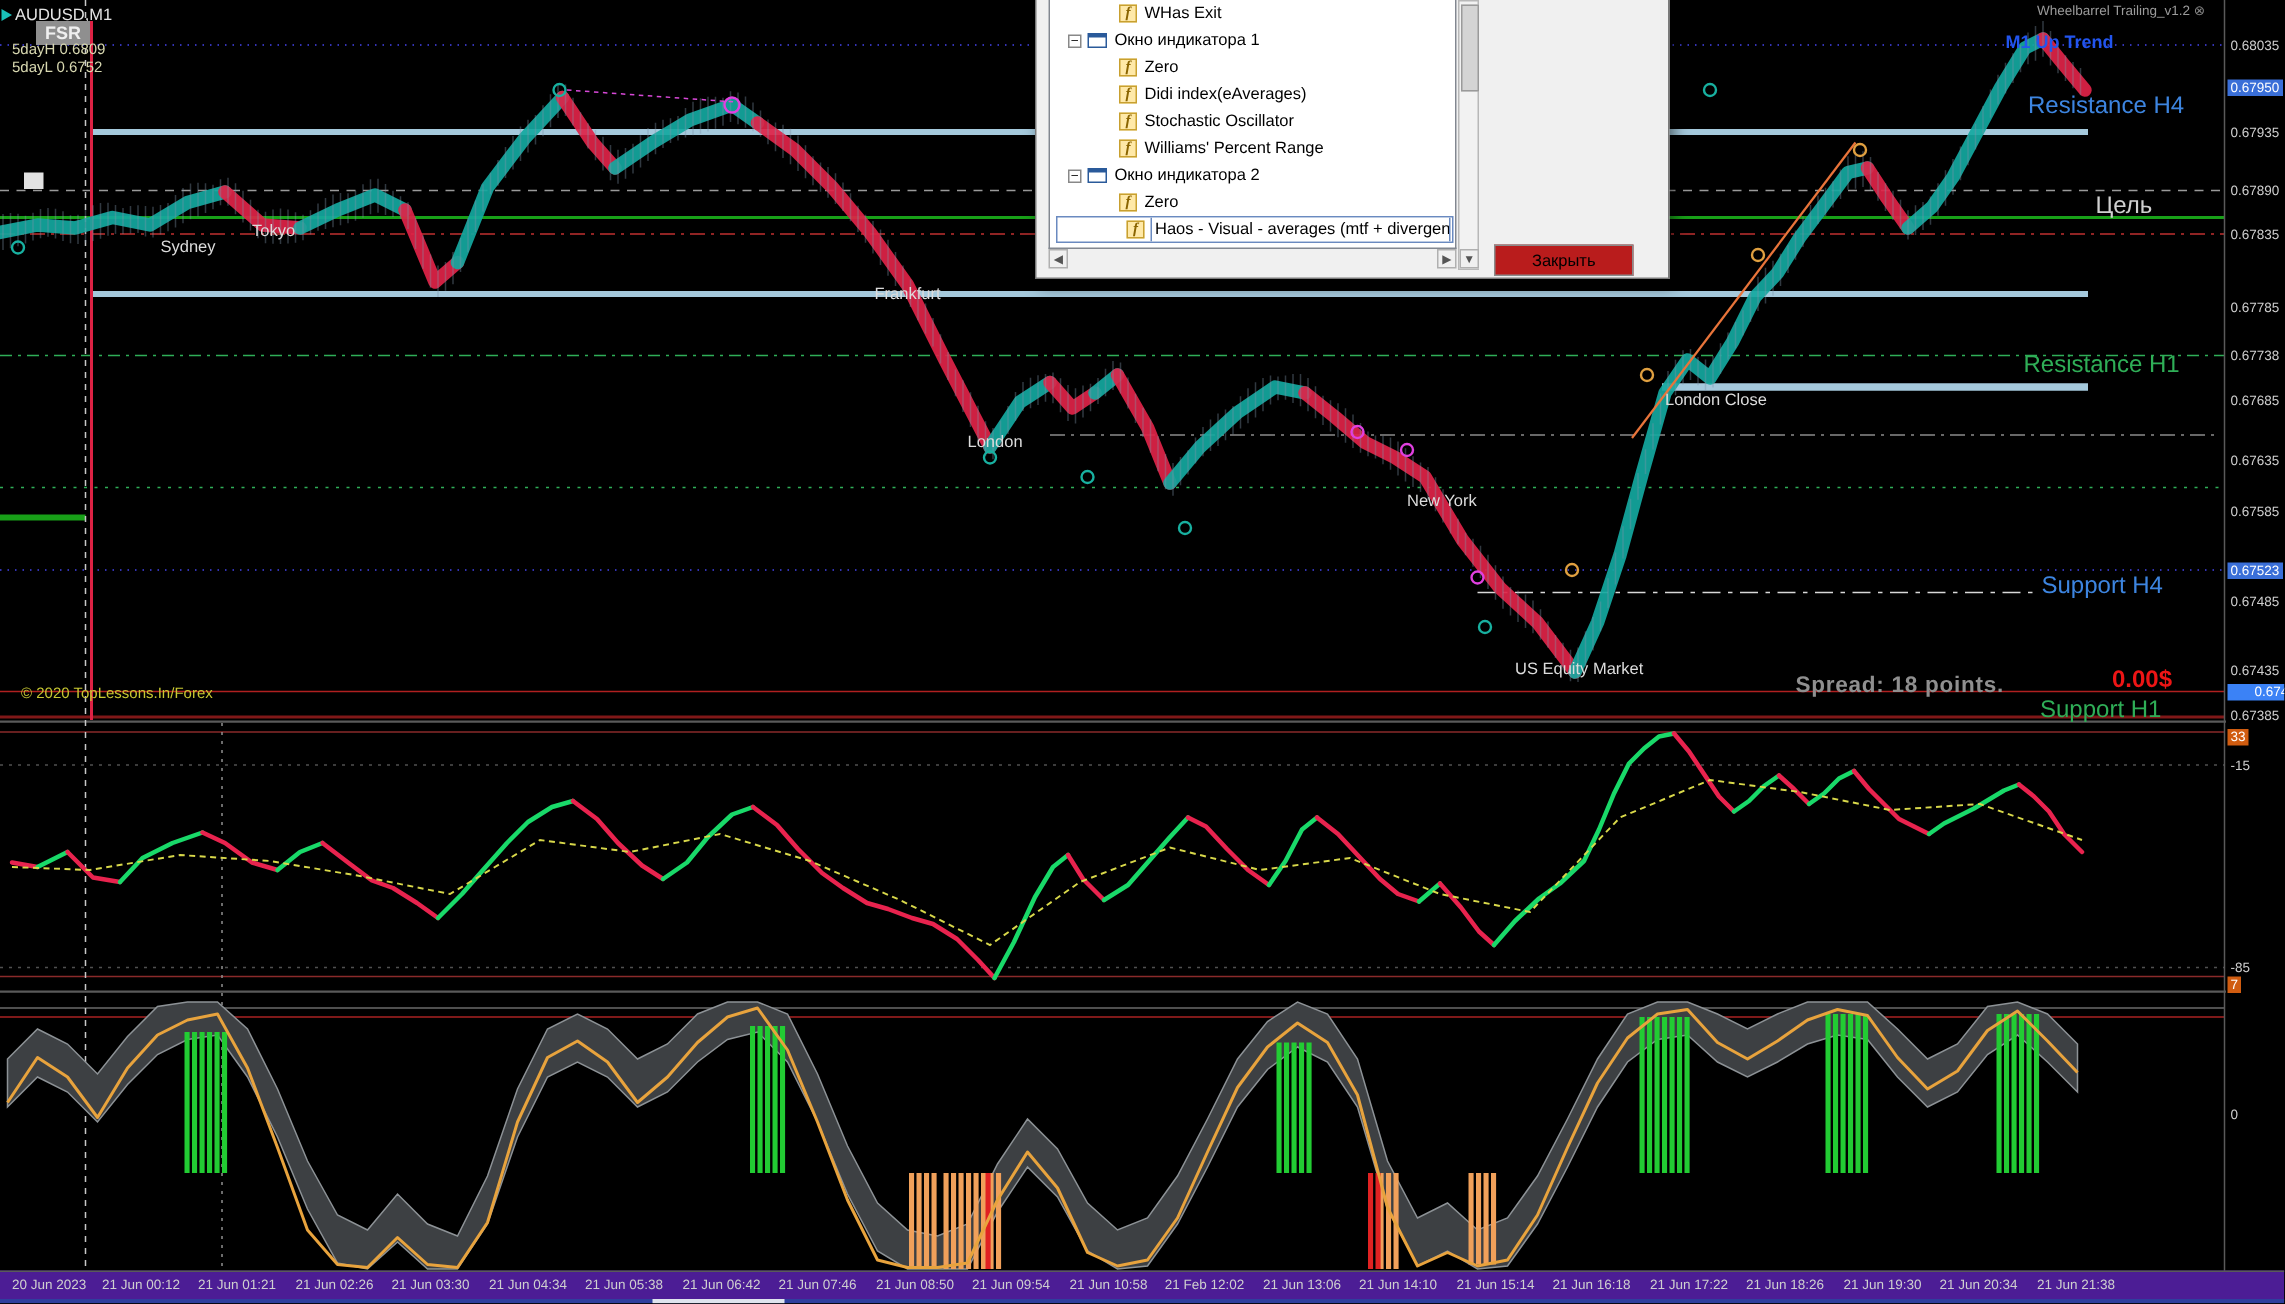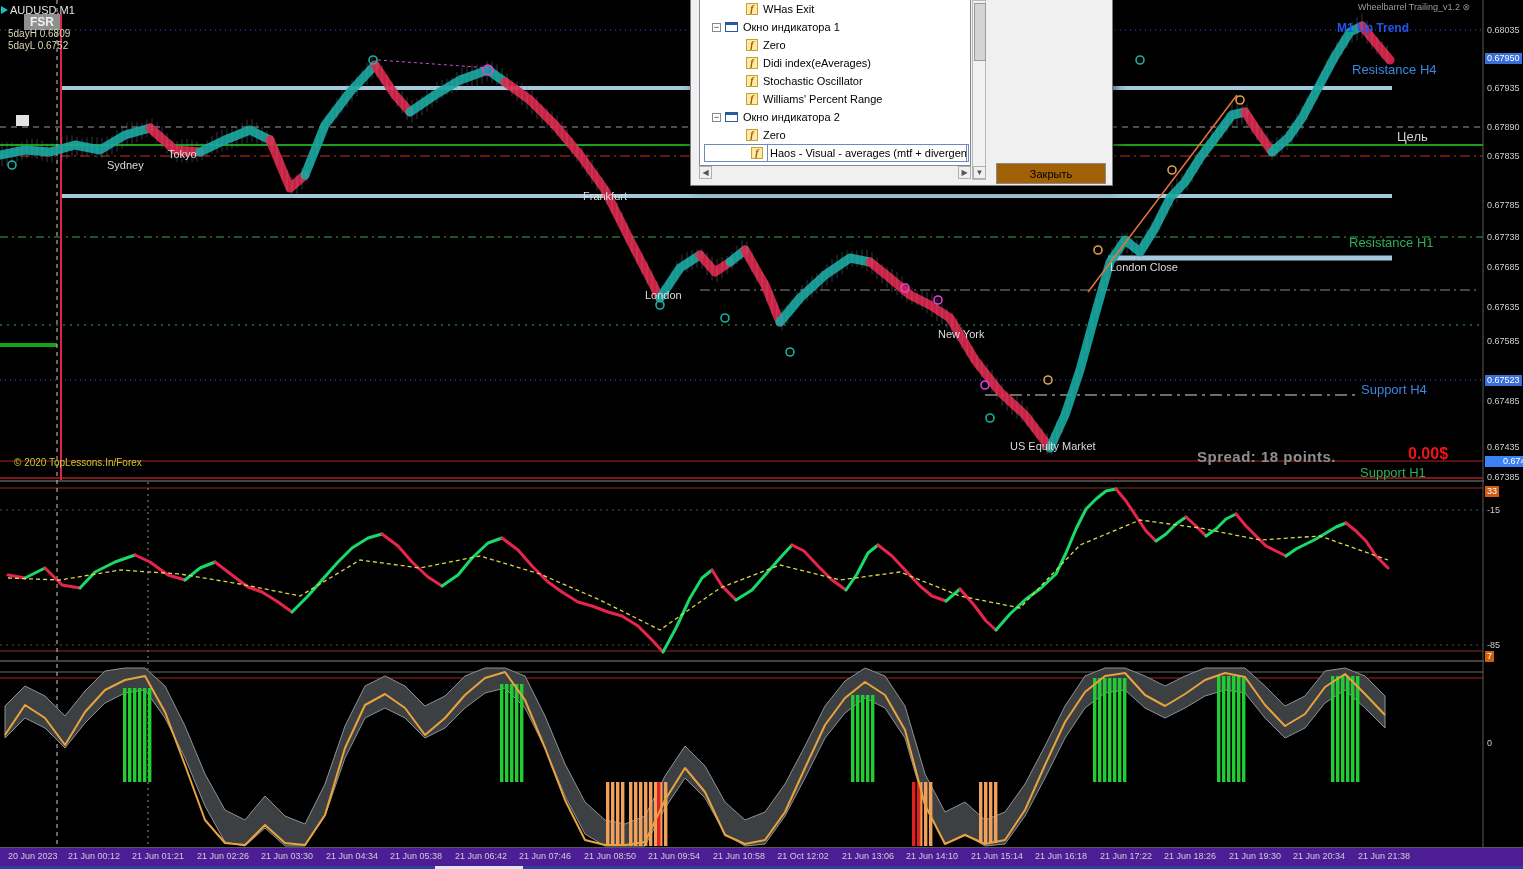--- a/index.html
+++ b/index.html
@@ -2,21 +2,21 @@
 <html><head>
 <meta charset="utf-8">
 <style>
   html,body{margin:0;padding:0;background:#000;}
   #stage{position:relative;width:1523px;height:869px;background:#000;overflow:hidden;
          font-family:"Liberation Sans",sans-serif;}
   #cv{position:absolute;left:0;top:0;z-index:1;}
   #overlay{position:absolute;left:0;top:0;width:1523px;height:848px;z-index:5;pointer-events:none;}
   .txt{position:absolute;white-space:nowrap;}
   .session{font-size:11px;color:#dcdcdc;}
-  .level{font-size:13px;}
+  .level{font-size:16px;}
   #symbol{left:10px;top:4px;font-size:11px;color:#e4e4e4;}
   #symbol-marker{position:absolute;left:1px;top:6px;width:0;height:0;border-left:7px solid #19c0b8;
                  border-top:4px solid transparent;border-bottom:4px solid transparent;}
   #fsr{left:24px;top:14px;background:#8f8f8f;color:#efefef;font-weight:bold;font-size:12px;padding:1px 6px;}
   #dayh{left:8px;top:28px;font-size:10px;color:#d8d8b0;}
   #dayl{left:8px;top:40px;font-size:10px;color:#d8d8b0;}
   #obj-anchor{left:16px;top:115px;width:13px;height:11px;background:#e2e2e2;}
   #copyright{left:14px;top:457px;font-size:10px;color:#c8c832;}
   #spread{left:1197px;top:448px;font-size:15px;font-weight:bold;color:#8f8f8f;letter-spacing:.5px;}
   #profit{left:1408px;top:445px;font-size:16px;font-weight:bold;color:#ee1515;}
@@ -53,21 +53,21 @@
          margin-left:4px;margin-right:1px;overflow:hidden;}
   .combo .label{margin-left:2px;}
   #dlg-vscroll{position:absolute;left:281px;top:0;width:14px;height:180px;background:#f2f2f2;
                border:1px solid #b8b8b8;box-sizing:border-box;}
   #vthumb{position:absolute;left:1px;top:2px;width:10px;height:56px;background:#d4d4d4;border:1px solid #9a9a9a;}
   .sb-btn{width:13px;height:13px;min-width:13px;background:#f0f0f0;border:1px solid #b0b0b0;color:#555;
           font-size:8px;line-height:11px;text-align:center;box-sizing:border-box;}
   #vs-dn{position:absolute;left:0;bottom:0;width:12px;}
   #dlg-hscroll{position:absolute;left:8px;top:166px;width:272px;height:14px;background:#f0f0f0;display:flex;}
   #hs-track{flex:1;}
-  #dlg-close{position:absolute;left:305px;top:163px;width:110px;height:21px;background:#a16207;
+  #dlg-close{position:absolute;left:305px;top:163px;width:93px;height:21px;background:#b91c1c;
              border:1px solid #8a8a8a;font:11px "Liberation Sans",sans-serif;color:#000;}
 </style>
 </head>
 <body>
 
 <div id="stage">
   <svg id="cv" width="1484" height="848">
       <line x1="0" y1="30" x2="1483" y2="30" stroke="#4444ee" stroke-width="1" stroke-dasharray="1 4"></line>
       <line x1="62" y1="88" x2="1392" y2="88" stroke="#a5c9dc" stroke-width="4" stroke-dasharray=""></line>
       <line x1="0" y1="127" x2="1483" y2="127" stroke="#9a9a9a" stroke-width="1" stroke-dasharray="6 5"></line>
@@ -277,21 +277,21 @@
       <span class="tlabel" style="left: 158px;">21 Jun 01:21</span>
       <span class="tlabel" style="left: 223px;">21 Jun 02:26</span>
       <span class="tlabel" style="left: 287px;">21 Jun 03:30</span>
       <span class="tlabel" style="left: 352px;">21 Jun 04:34</span>
       <span class="tlabel" style="left: 416px;">21 Jun 05:38</span>
       <span class="tlabel" style="left: 481px;">21 Jun 06:42</span>
       <span class="tlabel" style="left: 545px;">21 Jun 07:46</span>
       <span class="tlabel" style="left: 610px;">21 Jun 08:50</span>
       <span class="tlabel" style="left: 674px;">21 Jun 09:54</span>
       <span class="tlabel" style="left: 739px;">21 Jun 10:58</span>
-      <span class="tlabel" style="left: 803px;">21 Oct 12:02</span>
+      <span class="tlabel" style="left: 803px;">21 Feb 12:02</span>
       <span class="tlabel" style="left: 868px;">21 Jun 13:06</span>
       <span class="tlabel" style="left: 932px;">21 Jun 14:10</span>
       <span class="tlabel" style="left: 997px;">21 Jun 15:14</span>
       <span class="tlabel" style="left: 1061px;">21 Jun 16:18</span>
       <span class="tlabel" style="left: 1126px;">21 Jun 17:22</span>
       <span class="tlabel" style="left: 1190px;">21 Jun 18:26</span>
       <span class="tlabel" style="left: 1255px;">21 Jun 19:30</span>
       <span class="tlabel" style="left: 1319px;">21 Jun 20:34</span>
       <span class="tlabel" style="left: 1384px;">21 Jun 21:38</span>
     </div>

